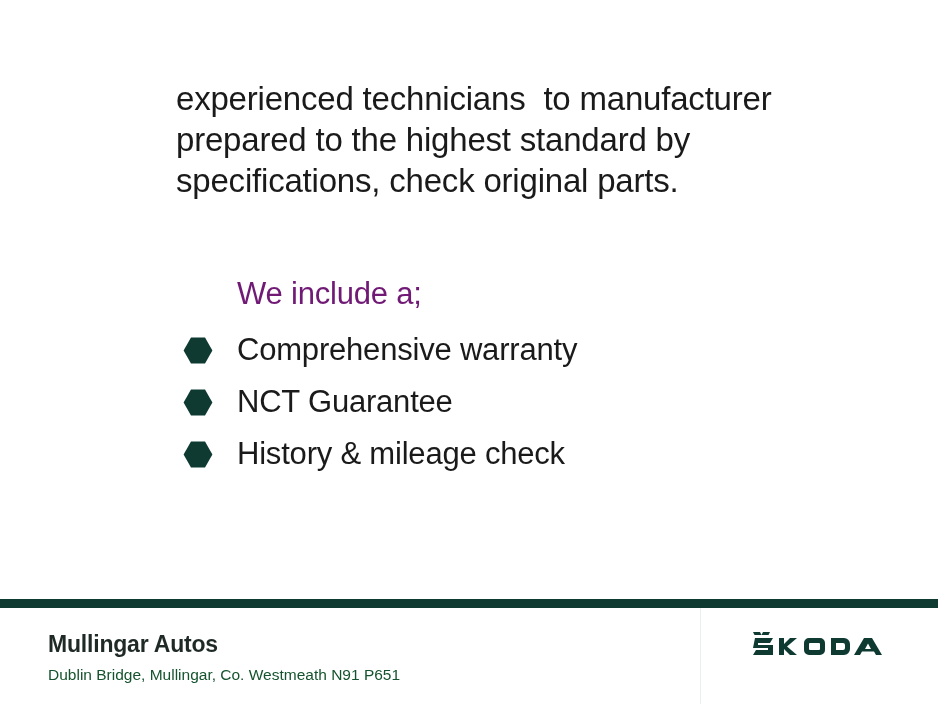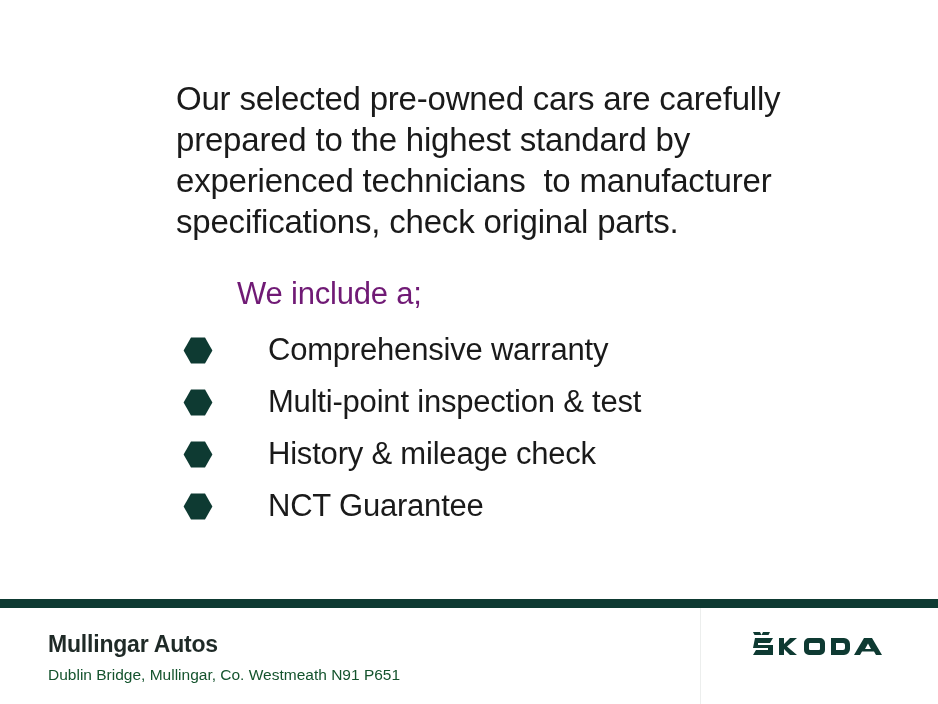--- a/index.html
+++ b/index.html
@@ -56,21 +56,20 @@
   #bullets {
     position: absolute;
     left: 183px;
     top: 324px;
     width: 600px;
   }
   .bullet-row {
     display: flex;
     align-items: center;
     height: 52px;
-    gap: 31px;
   }
   .bullet-mark {
     width: 30px;
     height: 27px;
     flex: 0 0 30px;
     margin-right: 24px;
     display: block;
   }
   .bullet-label {
     font-size: 31px;
@@ -135,58 +134,51 @@
     width: 140px;
     height: 28px;
   }
 </style>
 </head>
 <body>
 
 <div id="slide">
 
   <div id="headline">
-    <div class="hline">Our selected pre-owned cars are carefully</div>
+    <div class="hline">experienced technicians  to manufacturer</div>
     <div class="hline">prepared to the highest standard by</div>
-    <div class="hline">experienced technicians  to manufacturer</div>
     <div class="hline">specifications, check original parts.</div>
   </div>
 
   <div id="include-lead">We include a;</div>
 
   <div id="bullets">
 
     <div class="bullet-row">
       <svg class="bullet-mark" viewBox="0 0 30 27" aria-hidden="true">
         <polygon points="8,0.6 22,0.6 29.4,13.5 22,26.4 8,26.4 0.6,13.5" fill="#0e3a32"></polygon>
       </svg>
       <span class="bullet-label">Comprehensive warranty</span>
     </div>
 
+
     <div class="bullet-row">
       <svg class="bullet-mark" viewBox="0 0 30 27" aria-hidden="true">
         <polygon points="8,0.6 22,0.6 29.4,13.5 22,26.4 8,26.4 0.6,13.5" fill="#0e3a32"></polygon>
       </svg>
-      <span class="bullet-label">Multi-point inspection &amp; test</span>
+      <span class="bullet-label">NCT Guarantee</span>
     </div>
 
     <div class="bullet-row">
       <svg class="bullet-mark" viewBox="0 0 30 27" aria-hidden="true">
         <polygon points="8,0.6 22,0.6 29.4,13.5 22,26.4 8,26.4 0.6,13.5" fill="#0e3a32"></polygon>
       </svg>
       <span class="bullet-label">History &amp; mileage check</span>
     </div>
 
-    <div class="bullet-row">
-      <svg class="bullet-mark" viewBox="0 0 30 27" aria-hidden="true">
-        <polygon points="8,0.6 22,0.6 29.4,13.5 22,26.4 8,26.4 0.6,13.5" fill="#0e3a32"></polygon>
-      </svg>
-      <span class="bullet-label">NCT Guarantee</span>
-    </div>
-
   </div>
 
   <div id="footer-bar"></div>
   <div id="footer-divider"></div>
 
   <div id="footer">
     <div id="dealer-name">Mullingar Autos</div>
     <div id="dealer-address">Dublin Bridge, Mullingar, Co. Westmeath N91 P651</div>
 
     <svg id="brand-logo" viewBox="0 0 280 56" aria-hidden="true">

